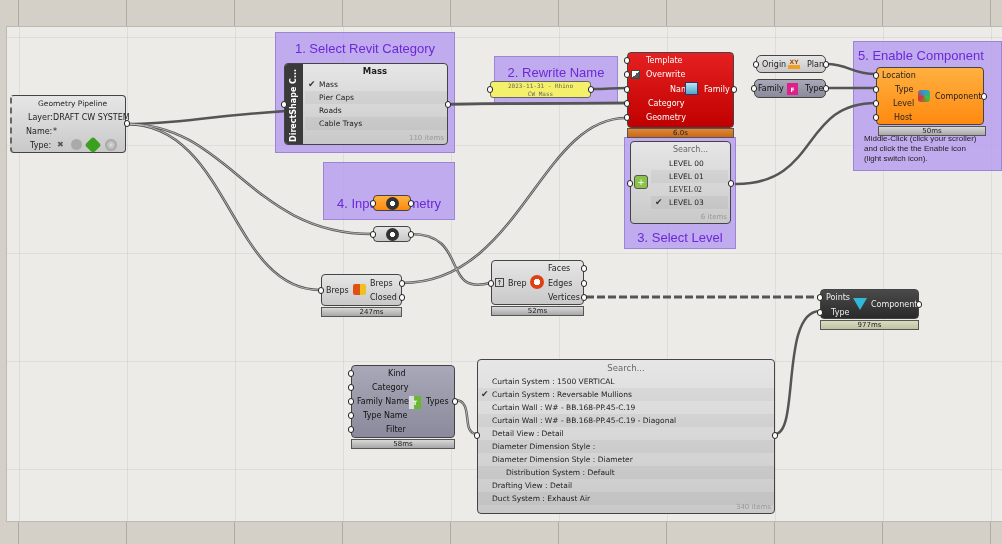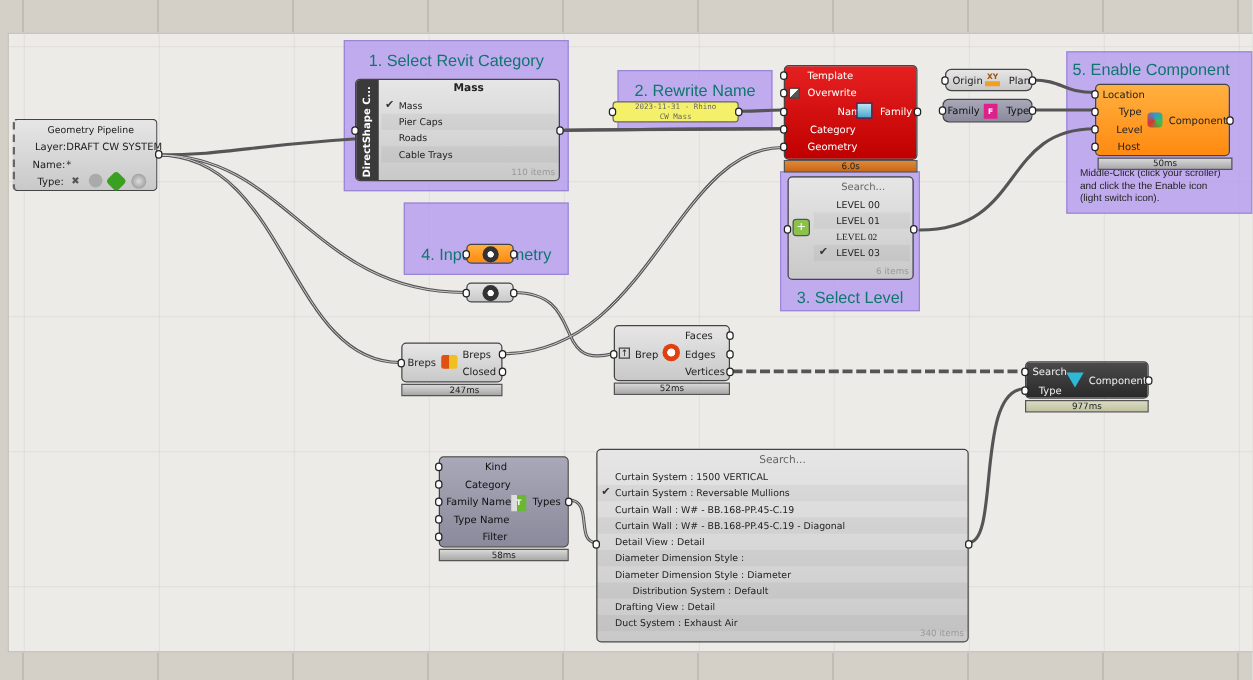--- a/index.html
+++ b/index.html
@@ -24,21 +24,21 @@
     background-position: 12px 0, 0 10px;
     overflow: hidden;
   }
   svg#wires { position: absolute; left: 0; top: 0; width: 1002px; height: 544px; pointer-events: none; }
   .group {
     position: absolute; background: rgba(178,150,240,0.75);
     border: 1px solid #9b86d6;
   }
   .group-title {
     position: absolute; left: 0; right: 0; text-align: center;
-    font-family: "Liberation Sans", sans-serif; font-size: 13px; color: #0f766e;
+    font-family: "Liberation Sans", sans-serif; font-size: 13px; color: #6d28d9;
   }
   .node {
     position: absolute;
     background: linear-gradient(#e6e6e6, #c9c9c9);
     border: 1px solid #444;
     border-radius: 4px;
     font-family: "DejaVu Sans", sans-serif;
     font-size: 8px;
     color: #222;
   }
@@ -242,21 +242,21 @@
   <div class="lbl" style="left:56px;top:18px;">Edges</div>
   <div class="lbl" style="left:56px;top:32px;">Vertices</div>
   <div class="port" style="left:-4px;top:19px;"></div>
   <div class="port" style="right:-4px;top:4px;"></div>
   <div class="port" style="right:-4px;top:19px;"></div>
   <div class="port" style="right:-4px;top:33px;"></div>
 </div>
 <div class="timer" style="left:491px;top:306px;width:93px;">52ms</div>
 
 <div class="node dark" style="left:820px;top:289px;width:99px;height:30px;">
-  <div class="lbl" style="left:5px;top:3px;">Search</div>
+  <div class="lbl" style="left:5px;top:3px;">Points</div>
   <div class="lbl" style="left:10px;top:18px;">Type</div>
   <span class="icon" style="left:32px;top:8px;width:0;height:0;border-left:7px solid transparent;border-right:7px solid transparent;border-top:12px solid #30b8d8;"></span>
   <div class="lbl" style="left:50px;top:10px;">Component</div>
   <div class="port" style="left:-4px;top:4px;"></div>
   <div class="port" style="left:-4px;top:19px;"></div>
   <div class="port" style="right:-4px;top:11px;"></div>
 </div>
 <div class="timer tan" style="left:820px;top:320px;width:99px;">977ms</div>
 
 <div class="node purple-grey" style="left:351px;top:365px;width:104px;height:73px;">

